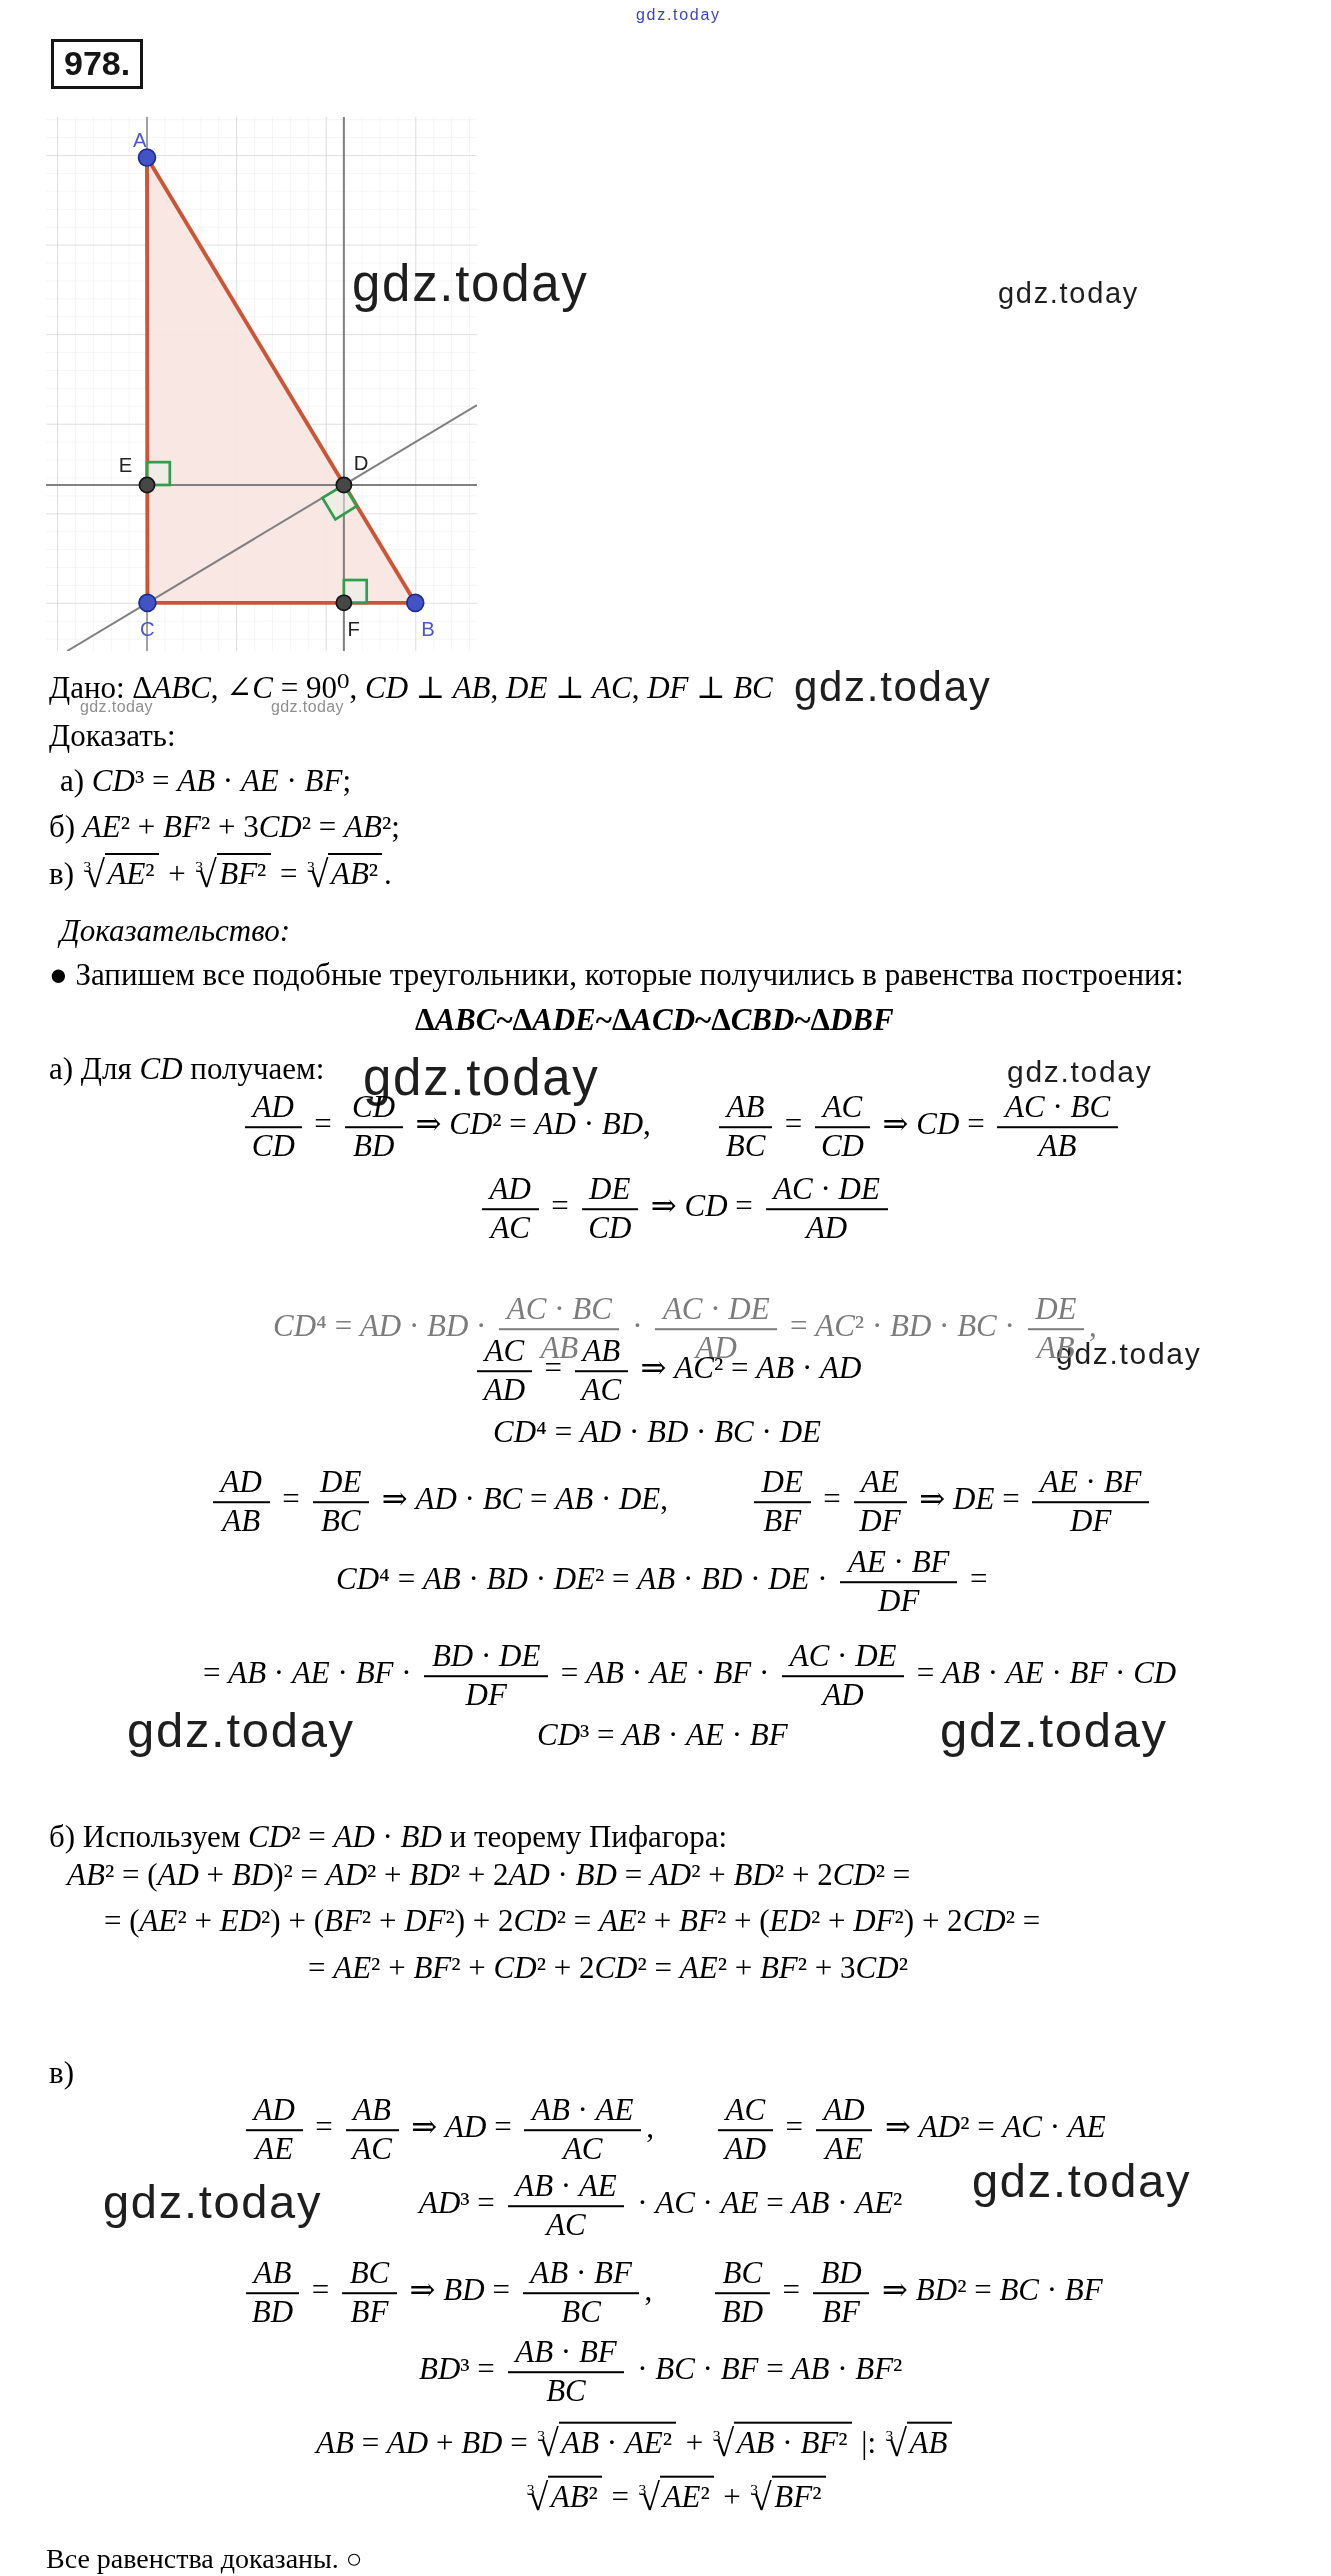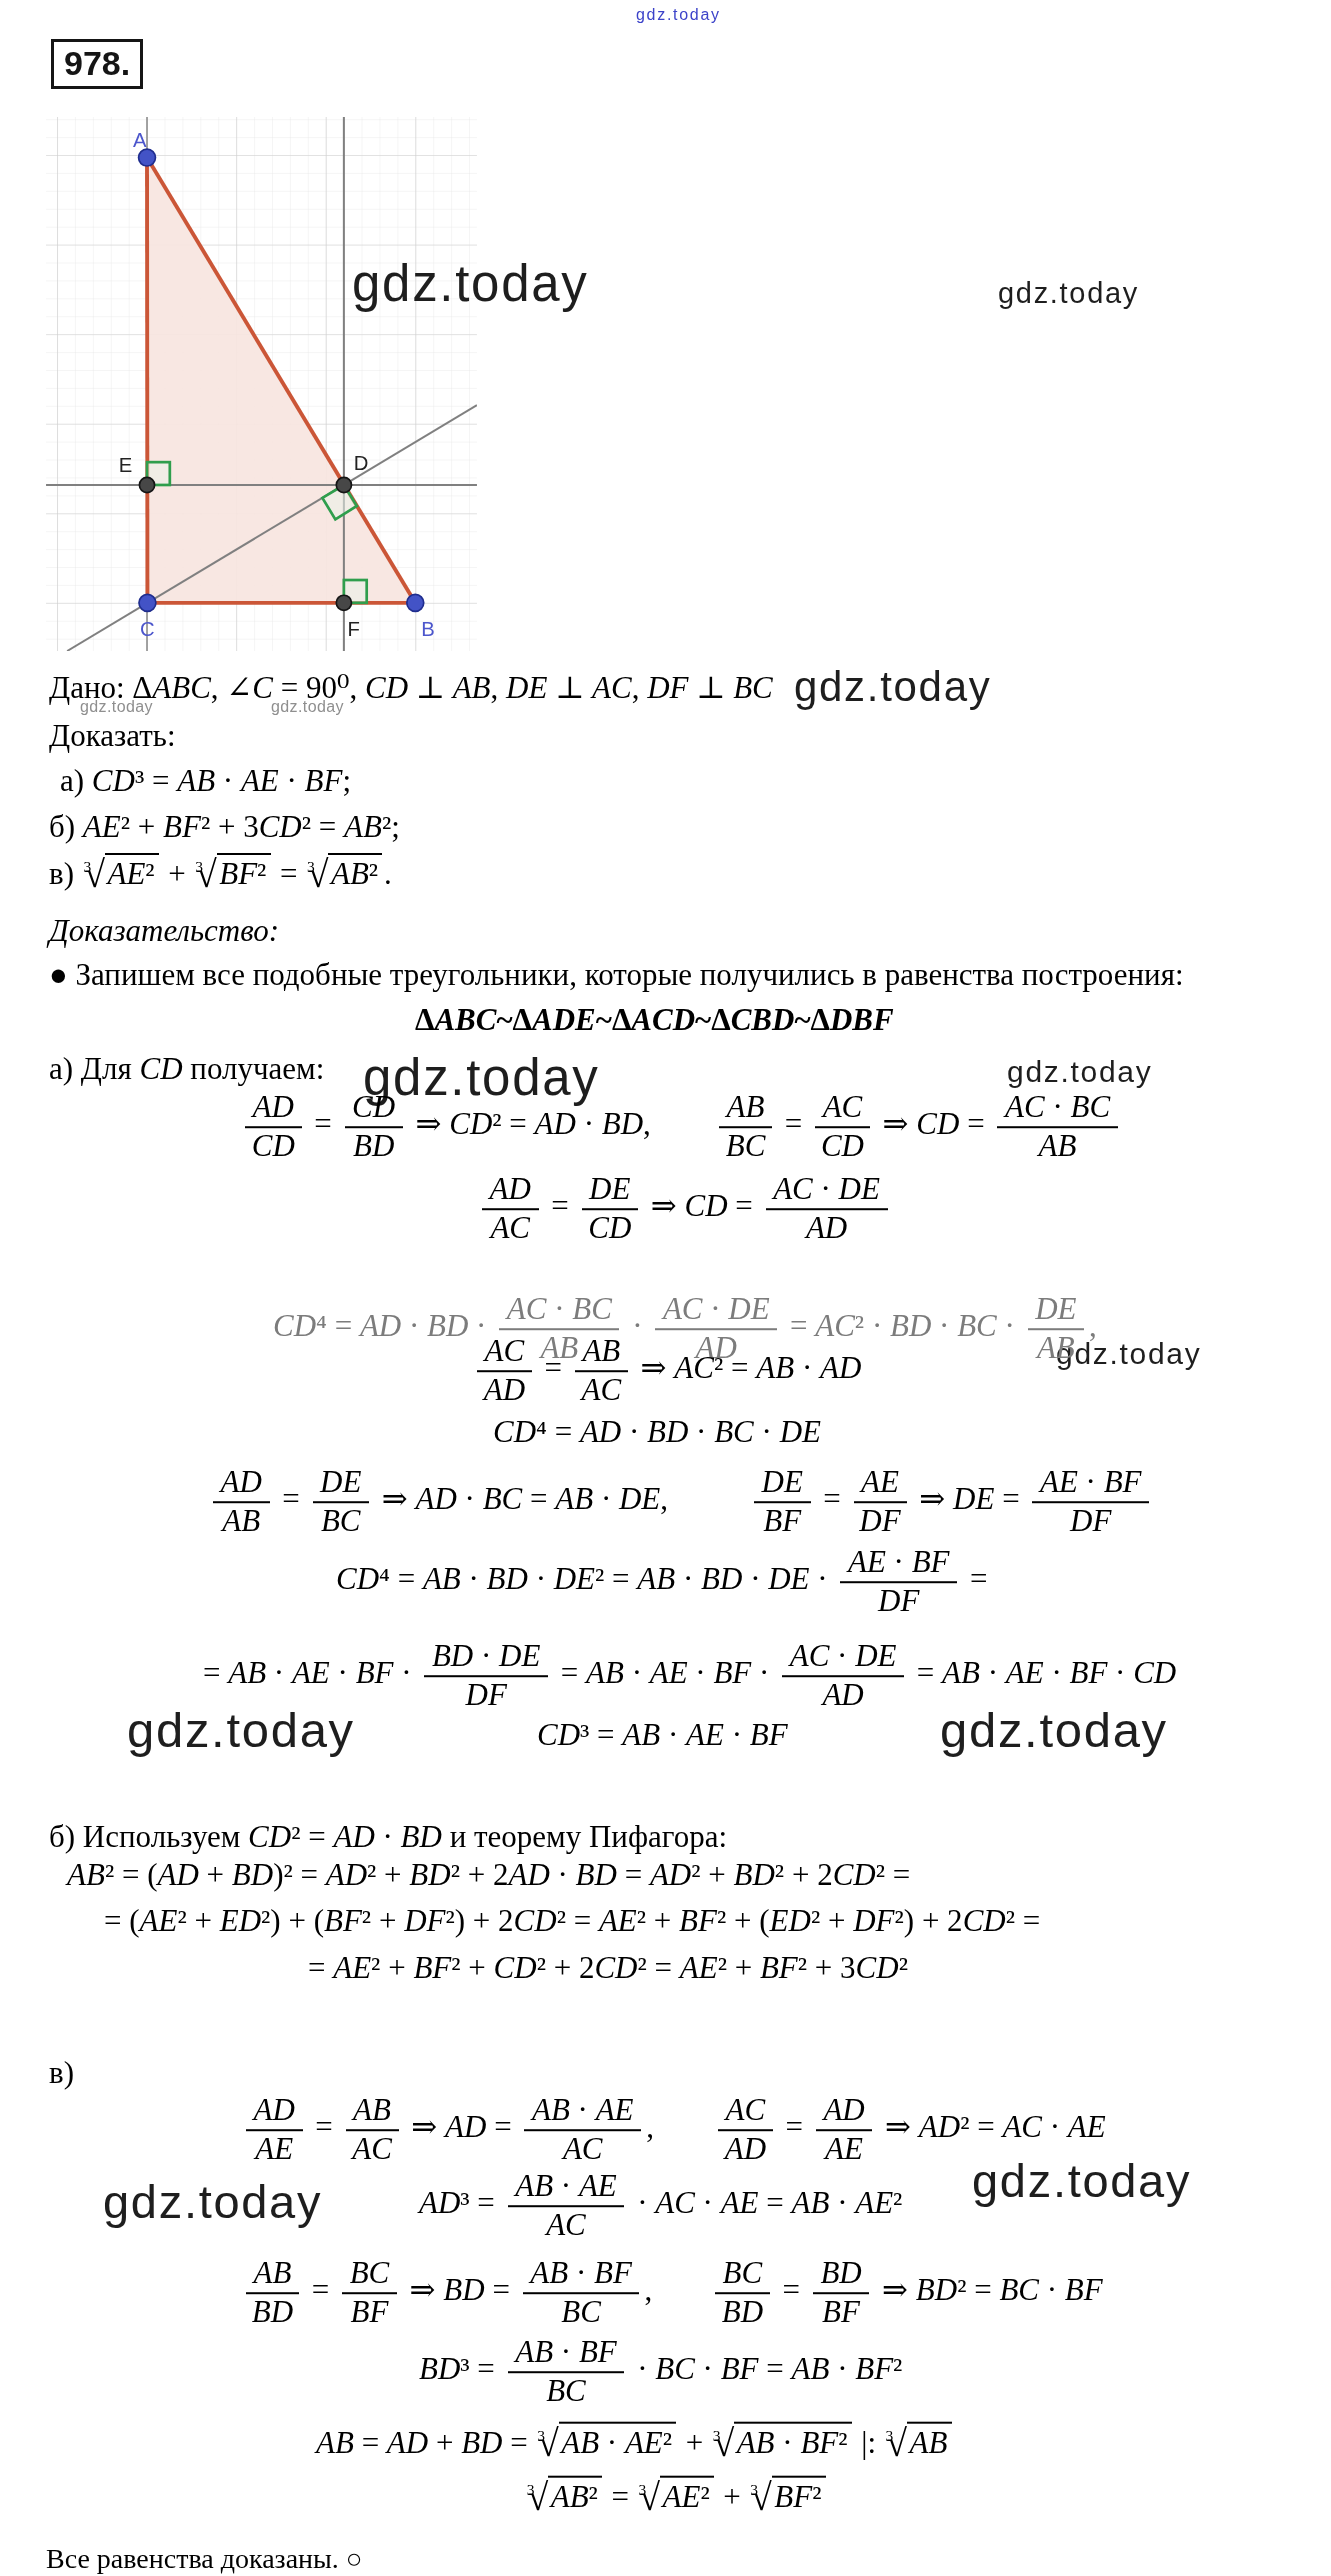--- a/index.html
+++ b/index.html
@@ -92,21 +92,21 @@
       <div class="wm" style="left: 940px; top: 1702px; font-size: 49px;">gdz.today</div>
       <div class="wm" style="left: 103px; top: 2174px; font-size: 47px;">gdz.today</div>
       <div class="wm" style="left: 972px; top: 2153px; font-size: 47px;">gdz.today</div>
     </div>
   <div id="lines-layer">
       <div class="line" style="left: 49px; top: 670px;">Дано: Δ<i>ABC</i>, ∠<i>C</i> = 90⁰, <i>CD</i> ⊥ <i>AB</i>, <i>DE</i> ⊥ <i>AC</i>, <i>DF</i> ⊥ <i>BC</i></div>
       <div class="line" style="left: 49px; top: 718px;">Доказать:</div>
       <div class="line" style="left: 60px; top: 763px;">а) <i>CD</i>³ = <i>AB</i> · <i>AE</i> · <i>BF</i>;</div>
       <div class="line" style="left: 49px; top: 809px;">б) <i>AE</i>² + <i>BF</i>² + 3<i>CD</i>² = <i>AB</i>²;</div>
       <div class="line" style="left: 49px; top: 852px;">в) <span class="rt"><span class="r3">3</span><span class="rs">√</span><span class="rv"><i>AE</i>²</span></span> + <span class="rt"><span class="r3">3</span><span class="rs">√</span><span class="rv"><i>BF</i>²</span></span> = <span class="rt"><span class="r3">3</span><span class="rs">√</span><span class="rv"><i>AB</i>²</span></span>.</div>
-      <div class="line it" style="left: 49px; top: 913px;">Доказательство:</div>
+      <div class="line it" style="left: 60px; top: 913px;">Доказательство:</div>
       <div class="line" style="left: 49px; top: 957px;">● Запишем все подобные треугольники, которые получились в равенства построения:</div>
       <div class="line" style="left: 415px; top: 1002px; font-weight: bold;">Δ<i>ABC</i>~Δ<i>ADE</i>~Δ<i>ACD</i>~Δ<i>CBD</i>~Δ<i>DBF</i></div>
       <div class="line" style="left: 49px; top: 1051px;">а) Для <i>CD</i> получаем:</div>
       <div class="line vc" style="left: 240px; top: 1127px;"><span class="fr">
           <span class="fn"><i>AD</i></span>
           <span class="fd"><i>CD</i></span>
         </span> = <span class="fr">
           <span class="fn"><i>CD</i></span>
           <span class="fd"><i>BD</i></span>
         </span> ⇒ <i>CD</i>² = <i>AD</i> · <i>BD</i>,</div>

